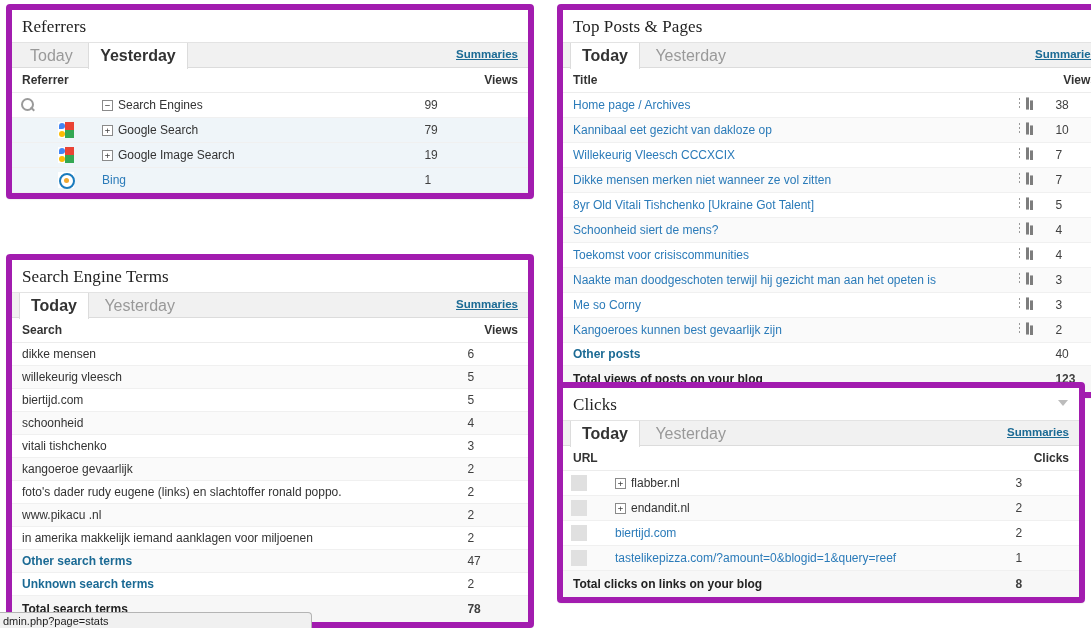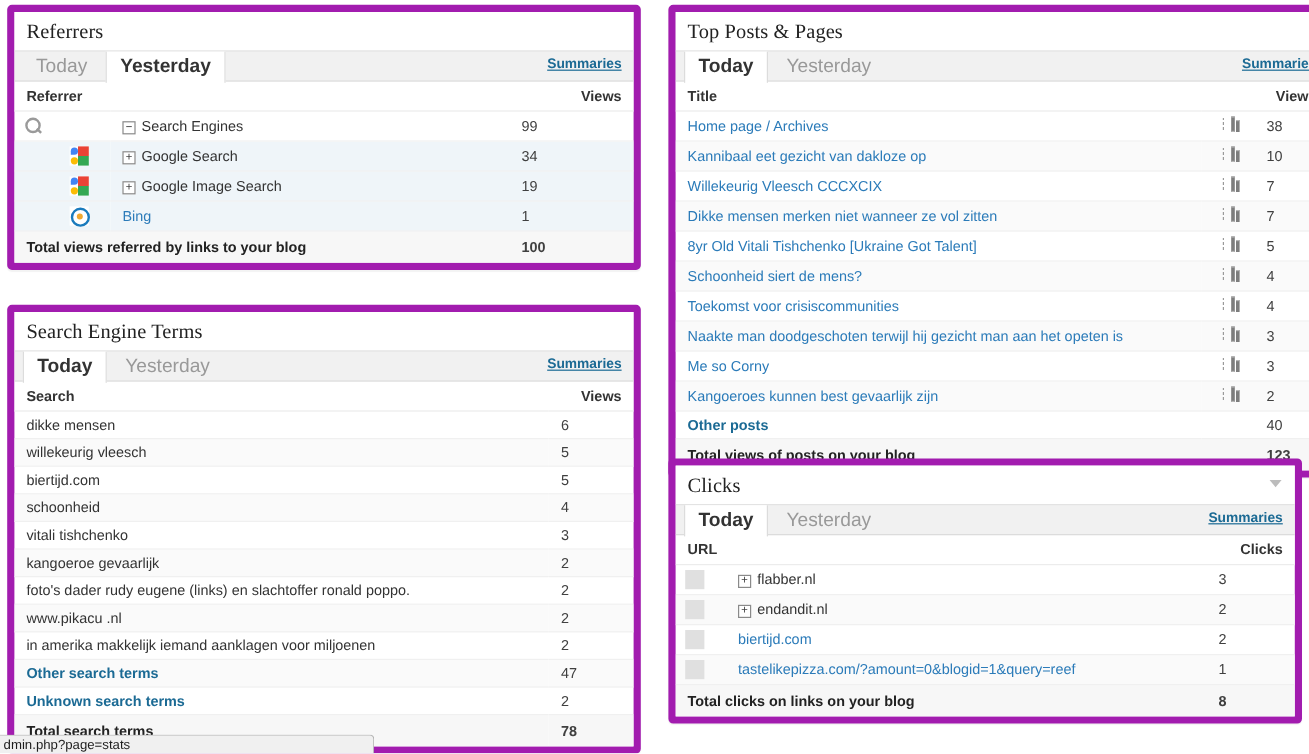--- a/index.html
+++ b/index.html
@@ -317,45 +317,41 @@
       </tr>
       <tr class="child">
         <td class="icell" style="padding-left:46px !important;">
           <span class="ico ico-google"></span>
         </td>
         <td>
           <span class="label-wrap">
             <span class="expander">+</span><span class="plain">Google Search</span>
           </span>
         </td>
-        <td class="num">34</td>
+        <td class="num">79</td>
       </tr>
       <tr class="child">
         <td class="icell" style="padding-left:46px !important;">
           <span class="ico ico-google"></span>
         </td>
         <td>
           <span class="label-wrap">
             <span class="expander">+</span><span class="plain">Google Image Search</span>
           </span>
         </td>
         <td class="num">19</td>
       </tr>
       <tr class="child">
         <td class="icell" style="padding-left:46px !important;">
           <span class="ico ico-bing"></span>
         </td>
         <td>
           <a class="lnk">Bing</a>
         </td>
         <td class="num">1</td>
-      </tr>
-      <tr class="totalrow">
-        <td colspan="2">Total views referred by links to your blog</td>
-        <td class="num">100</td>
       </tr>
     </tbody>
       </table>
   </div>
 
   <div class="panel" style="left:6px; top:254px; width:528px;">
     <div class="panel-head">
       <div class="panel-title">Search Engine Terms</div>
     </div>
     <div class="tabs">

